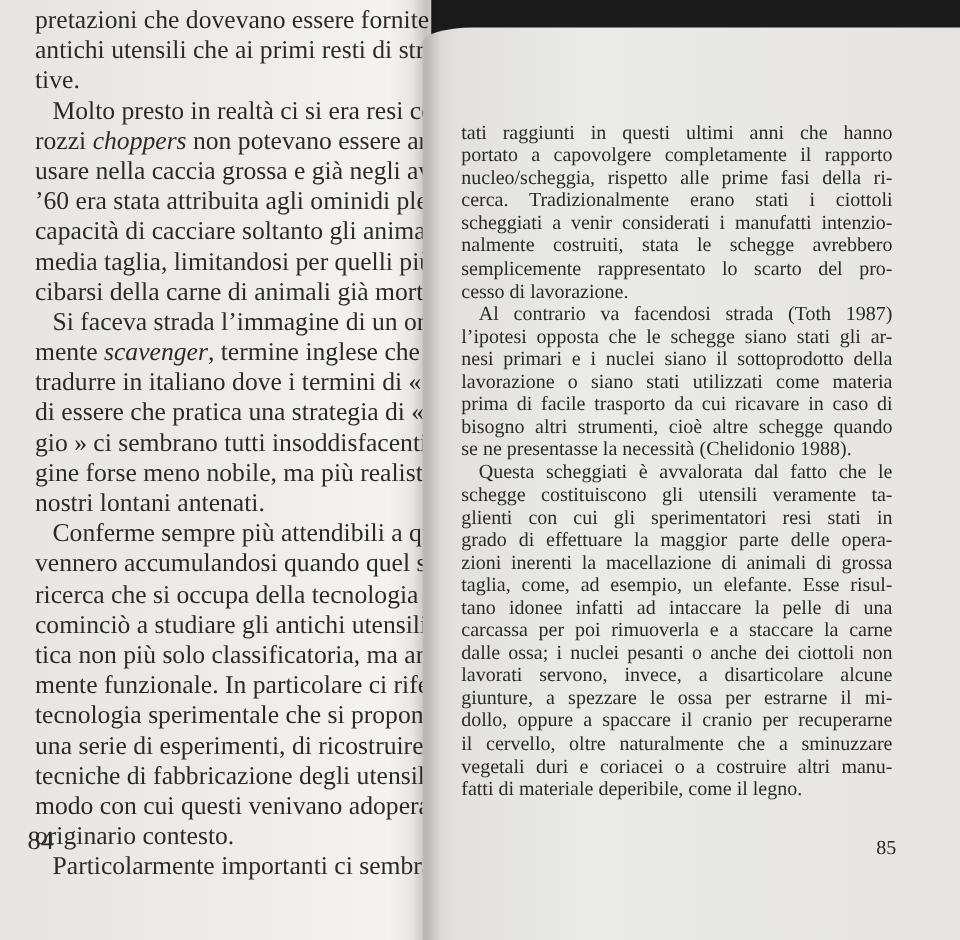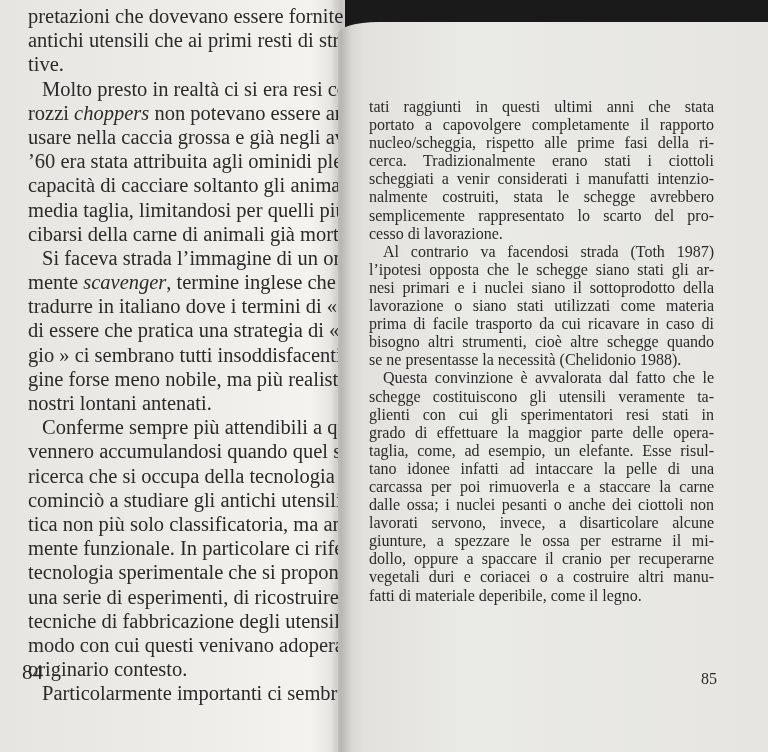--- a/index.html
+++ b/index.html
@@ -90,45 +90,47 @@
     <span class="line">tecniche di fabbricazione degli utensili, nonché il</span>
     <span class="line">modo con cui questi venivano adoperati nel loro</span>
     <span class="line">originario contesto.</span>
     <span class="line indent">Particolarmente importanti ci sembrano i risul-</span>
   </div>
   <div class="pagenum-left">84</div>
 </div>
 
 <div class="page-right">
   <div class="text-right">
-    <span class="line">tati raggiunti in questi ultimi anni che stata</span>
+    <span class="line">tati raggiunti in questi ultimi anni che hanno</span>
     <span class="line">portato a capovolgere completamente il rapporto</span>
     <span class="line">nucleo/scheggia, rispetto alle prime fasi della ri-</span>
     <span class="line">cerca. Tradizionalmente erano stati i ciottoli</span>
     <span class="line">scheggiati a venir considerati i manufatti intenzio-</span>
     <span class="line">nalmente costruiti, stata le schegge avrebbero</span>
     <span class="line">semplicemente rappresentato lo scarto del pro-</span>
     <span class="line last">cesso di lavorazione.</span>
     <span class="line indent">Al contrario va facendosi strada (Toth 1987)</span>
     <span class="line">l’ipotesi opposta che le schegge siano stati gli ar-</span>
     <span class="line">nesi primari e i nuclei siano il sottoprodotto della</span>
     <span class="line">lavorazione o siano stati utilizzati come materia</span>
     <span class="line">prima di facile trasporto da cui ricavare in caso di</span>
     <span class="line">bisogno altri strumenti, cioè altre schegge quando</span>
     <span class="line last">se ne presentasse la necessità (Chelidonio 1988).</span>
-    <span class="line indent">Questa convinzione è avvalorata dal fatto che le</span>
+    <span class="line indent">Questa scheggiati è avvalorata dal fatto che le</span>
     <span class="line">schegge costituiscono gli utensili veramente ta-</span>
     <span class="line">glienti con cui gli sperimentatori resi stati in</span>
     <span class="line">grado di effettuare la maggior parte delle opera-</span>
+    <span class="line">zioni inerenti la macellazione di animali di grossa</span>
     <span class="line">taglia, come, ad esempio, un elefante. Esse risul-</span>
     <span class="line">tano idonee infatti ad intaccare la pelle di una</span>
     <span class="line">carcassa per poi rimuoverla e a staccare la carne</span>
     <span class="line">dalle ossa; i nuclei pesanti o anche dei ciottoli non</span>
     <span class="line">lavorati servono, invece, a disarticolare alcune</span>
     <span class="line">giunture, a spezzare le ossa per estrarne il mi-</span>
     <span class="line">dollo, oppure a spaccare il cranio per recuperarne</span>
+    <span class="line">il cervello, oltre naturalmente che a sminuzzare</span>
     <span class="line">vegetali duri e coriacei o a costruire altri manu-</span>
     <span class="line last">fatti di materiale deperibile, come il legno.</span>
   </div>
   <div class="pagenum-right">85</div>
 </div>
 
 <div class="gutter-shadow"></div>
 
 </body></html>

